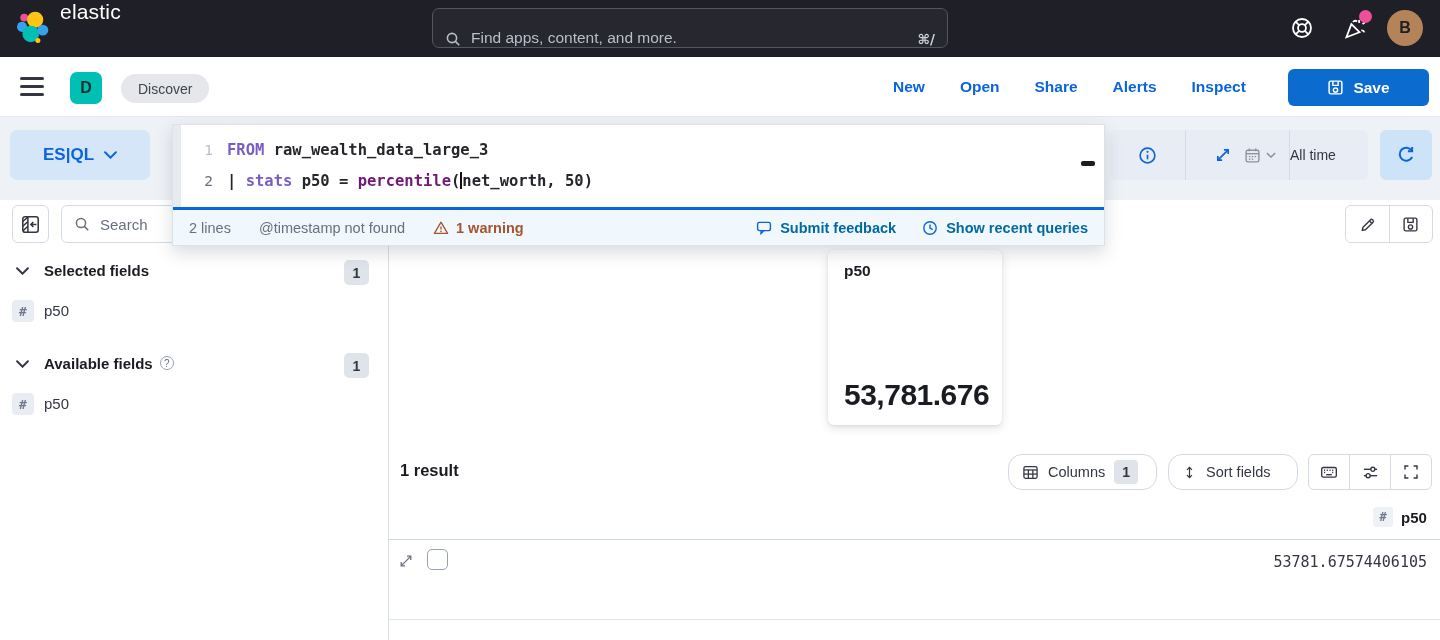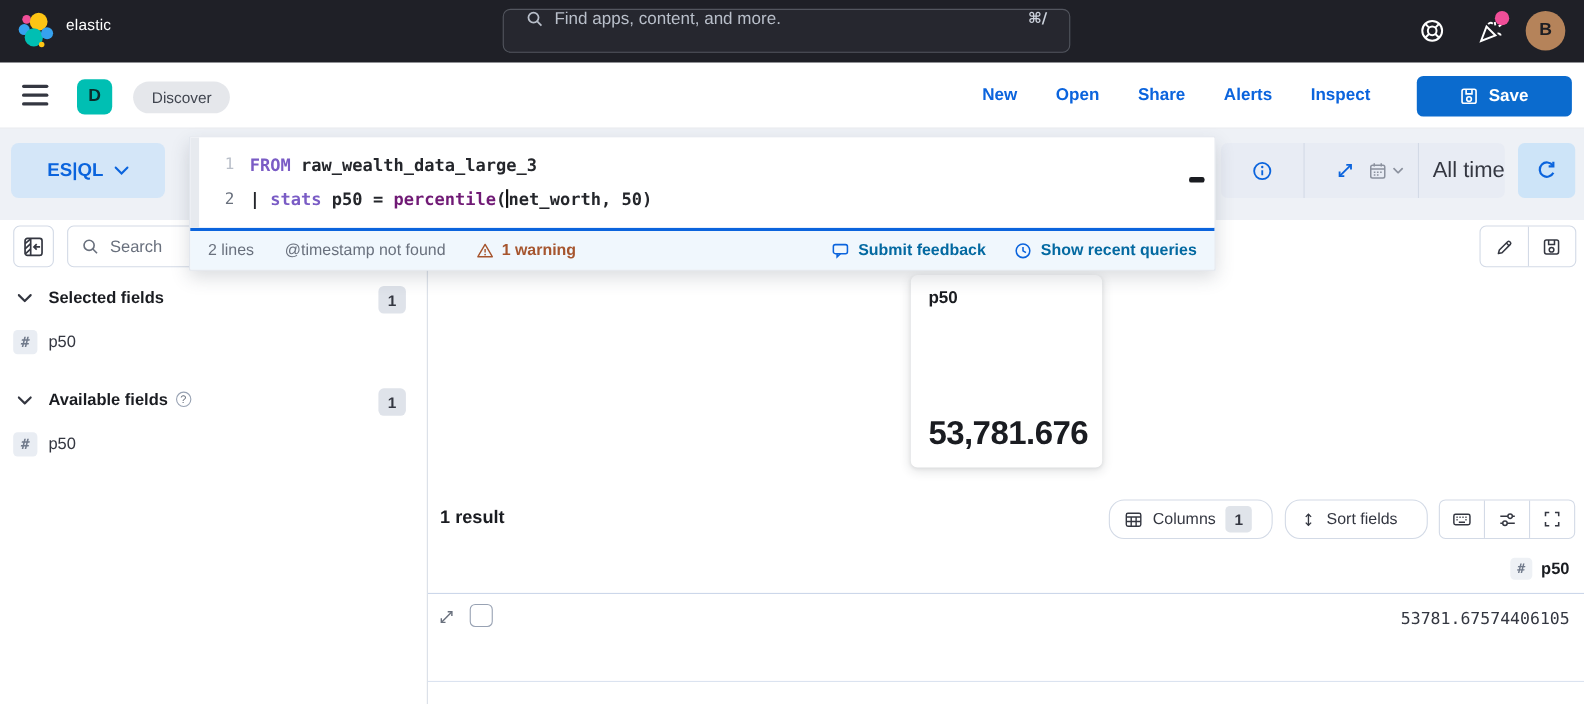--- a/index.html
+++ b/index.html
@@ -3,23 +3,23 @@
 <meta charset="utf-8">
 <style>
   * { margin:0; padding:0; box-sizing:border-box; }
   html,body { width:1440px; height:640px; background:#fff; font-family:"Liberation Sans",sans-serif; }
   .canvas { position:relative; width:1440px; height:640px; overflow:hidden; background:#fff; }
   svg { display:block; }
 
   
   .top-bar { position:absolute; left:0; top:0; width:1440px; height:57px; background:#1f2027; }
   .logo { position:absolute; left:16px; top:11px; width:35px; height:35px; }
-  .brand { position:absolute; left:60px; top:14px; font-size:14px; color:#fff; letter-spacing:.2px; }
-  .global-search { position:absolute; left:457px; top:8px; width:516px; height:40px; background:#26272f;
-    border:1px solid #53565f; border-radius:7px; display:flex; align-items:flex-start; padding:0 20px; }
+  .brand { position:absolute; left:60px; top:0; font-size:21px; color:#fff; letter-spacing:.2px; }
+  .global-search { position:absolute; left:432px; top:8px; width:516px; height:40px; background:#26272f;
+    border:1px solid #53565f; border-radius:7px; display:flex; align-items:flex-end; padding:0 12px; }
   .global-search input { flex:1; background:transparent; border:none; outline:none; color:#e6e9ef;
     font-size:15.5px; margin-left:10px; font-family:"Liberation Sans",sans-serif; }
   .global-search input::placeholder { color:#b9bfca; }
   .kbd-shortcut { color:#cdd3dd; font-size:13.5px; font-family:"DejaVu Sans",sans-serif; font-weight:600; }
   .hdr-icon { position:absolute; top:14px; width:28px; height:28px; color:#fff; display:flex; align-items:center; justify-content:center; cursor:pointer; }
   .help-btn { left:1288px; }
   .news-btn { left:1340px; }
   .notif-dot { position:absolute; left:19px; top:-4px; width:13px; height:13px; border-radius:50%; background:#f04e98; }
   .avatar { position:absolute; left:1387px; top:10px; width:36px; height:36px; border-radius:50%;
     background:#b5835a; color:#1d1e24; font-weight:700; font-size:16px; display:flex; align-items:center; justify-content:center; }
@@ -40,21 +40,21 @@
   
   .query-band { position:absolute; left:0; top:117px; width:1440px; height:83px; background:#eef1f6; }
   .esql-btn { position:absolute; left:10px; top:13px; width:140px; height:50px; border-radius:7px; background:#d4e6f8;
     display:flex; align-items:center; justify-content:center; gap:10px; color:#0b64dd; font-size:17px; font-weight:700; cursor:pointer; }
   .ctl-group { position:absolute; top:13px; height:50px; border-radius:6px; background:#e8ecf4; display:flex; align-items:center; }
   .ctl-a { left:1110px; width:150px; }
   .ctl-a .cell { width:75px; height:50px; display:flex; align-items:center; justify-content:center; color:#0b64dd; cursor:pointer; }
   .ctl-a .cell + .cell { border-left:1px solid #d3dae6; }
   .date-group { left:1230px; width:138px; }
   .date-quick { width:60px; height:50px; display:flex; align-items:center; justify-content:center; gap:5px; color:#8b919e; border-right:1px solid #d3dae6; cursor:pointer; }
-  .date-label { flex:1; text-align:right; color:#343741; font-size:20px; cursor:pointer; }
+  .date-label { flex:1; text-align:left; color:#343741; font-size:14px; cursor:pointer; }
   .refresh-btn { position:absolute; left:1380px; top:13px; width:52px; height:50px; border-radius:6px; background:#cde4f8;
     display:flex; align-items:center; justify-content:center; color:#0b64dd; cursor:pointer; }
 
   
   .editor-panel { position:absolute; left:172px; top:124px; width:933px; z-index:30;
     box-shadow:0 7px 16px rgba(50,60,80,.18); border:1px solid #dde2ea; background:#fff; }
   .editor-code { position:relative; height:82px; background:#fff; display:flex; }
   .editor-strip { width:8px; background:#e7eaef; }
   .gutter { width:32px; padding-top:10px; font-family:"DejaVu Sans Mono",monospace; font-size:14.5px; text-align:right; }
   .gutter .ln1 { color:#b9bfc9; line-height:31px; }

